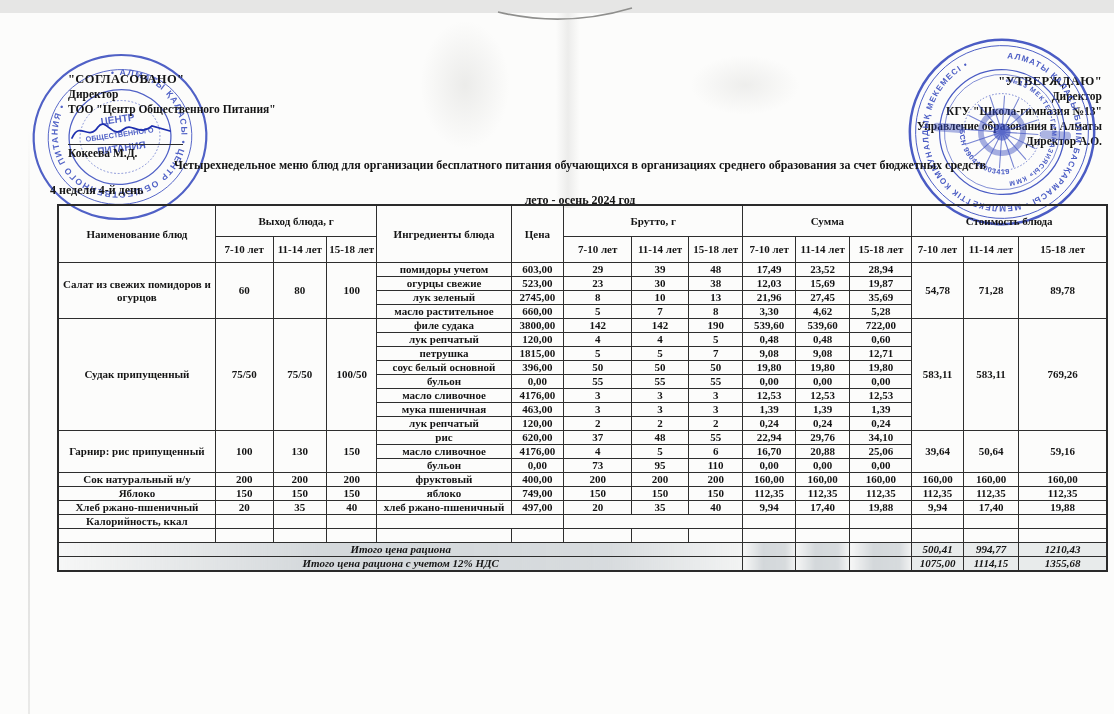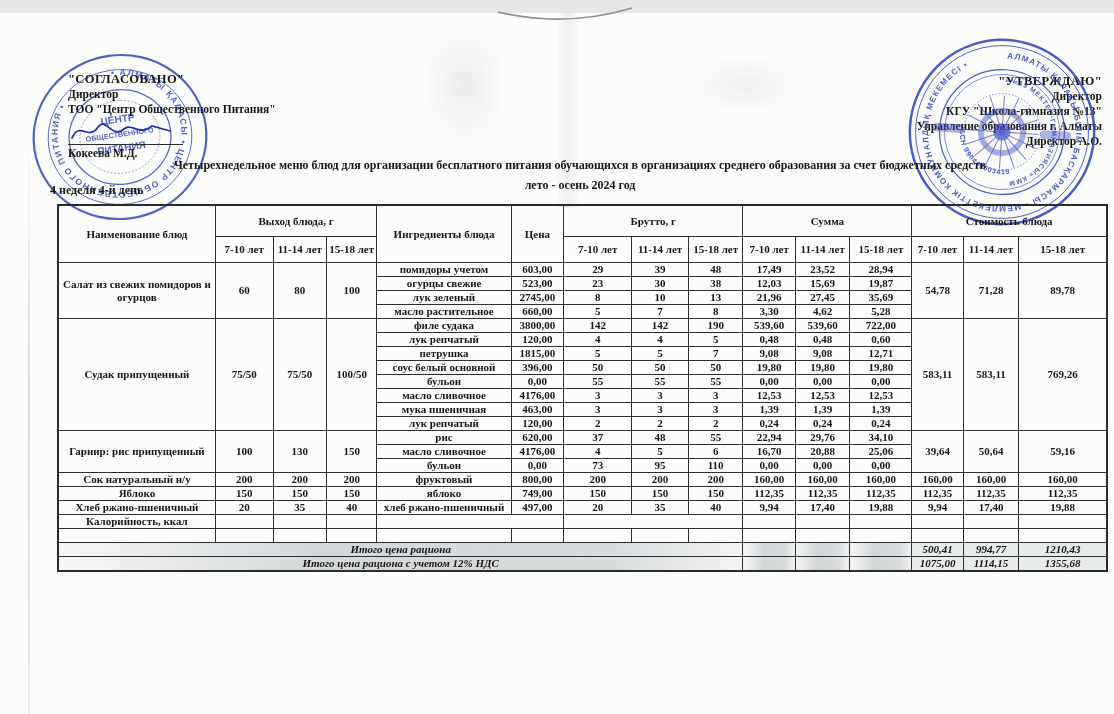--- a/index.html
+++ b/index.html
@@ -17,21 +17,21 @@
         background:linear-gradient(rgba(0,0,0,0),rgba(180,180,178,.5) 45%,rgba(200,200,198,.35));}
 
   
   .blk-left{position:absolute;left:68px;top:72px;width:330px;font-weight:bold;font-size:11.5px;line-height:15px;}
   .blk-left .t1{font-size:12.5px;letter-spacing:.4px;}
   .sigwrap{position:relative;width:115px;height:26px;border-bottom:1.2px solid #2a2a2a;margin:1px 0 1px 0;}
   .blk-right{position:absolute;right:12px;top:74px;width:300px;text-align:right;font-weight:bold;
              font-size:11.5px;line-height:15px;}
   .blk-right .t1{font-size:12.5px;letter-spacing:.4px;}
   .doc-title{position:absolute;left:110px;top:158px;width:940px;text-align:center;font-weight:bold;font-size:12px;}
-  .doc-title .l2{margin-top:5px;}
+  .doc-title .l2{margin-top:20px;}
   .weekday{position:absolute;left:50px;top:183px;font-weight:bold;font-size:12px;}
 
   
   .stamp-left{position:absolute;left:26px;top:46px;width:188px;height:182px;opacity:.85;transform:rotate(-8deg);}
   .stamp-right{position:absolute;left:903px;top:36px;width:198px;height:192px;opacity:.88;transform:rotate(4deg);}
   .stamp-blue{stroke:#3347bd;fill:none;}
   .stamp-text{fill:#3347bd;font-family:"Liberation Sans","DejaVu Sans",sans-serif;font-weight:bold;}
   .sig-path{stroke:#1e2fae;fill:none;stroke-width:1.8;stroke-linecap:round;}
 
   
@@ -353,21 +353,21 @@
           <td>0,00</td>
           <td>0,00</td>
           <td>0,00</td>
         </tr>
         <tr>
           <td class="l">Сок натуральный н/у</td>
           <td>200</td>
           <td>200</td>
           <td>200</td>
           <td class="l">фруктовый</td>
-          <td class="pr">800,00</td>
+          <td class="pr">400,00</td>
           <td>200</td>
           <td>200</td>
           <td>200</td>
           <td>160,00</td>
           <td>160,00</td>
           <td>160,00</td>
           <td>160,00</td>
           <td>160,00</td>
           <td>160,00</td>
         </tr>

